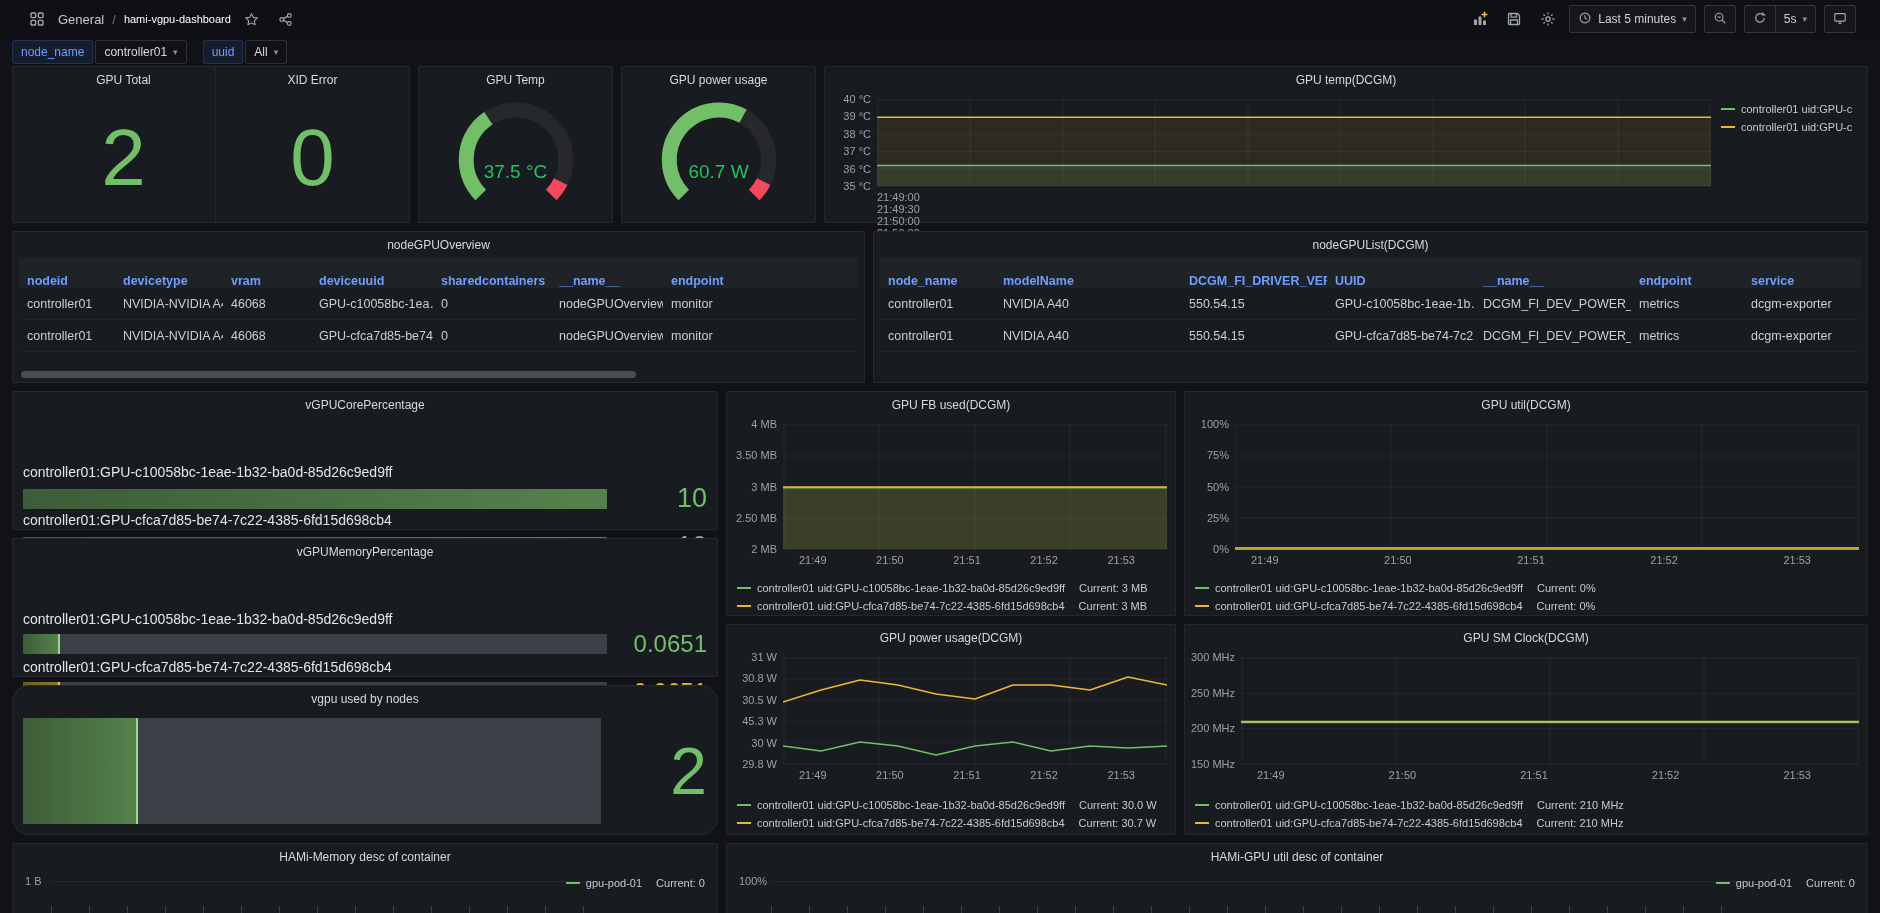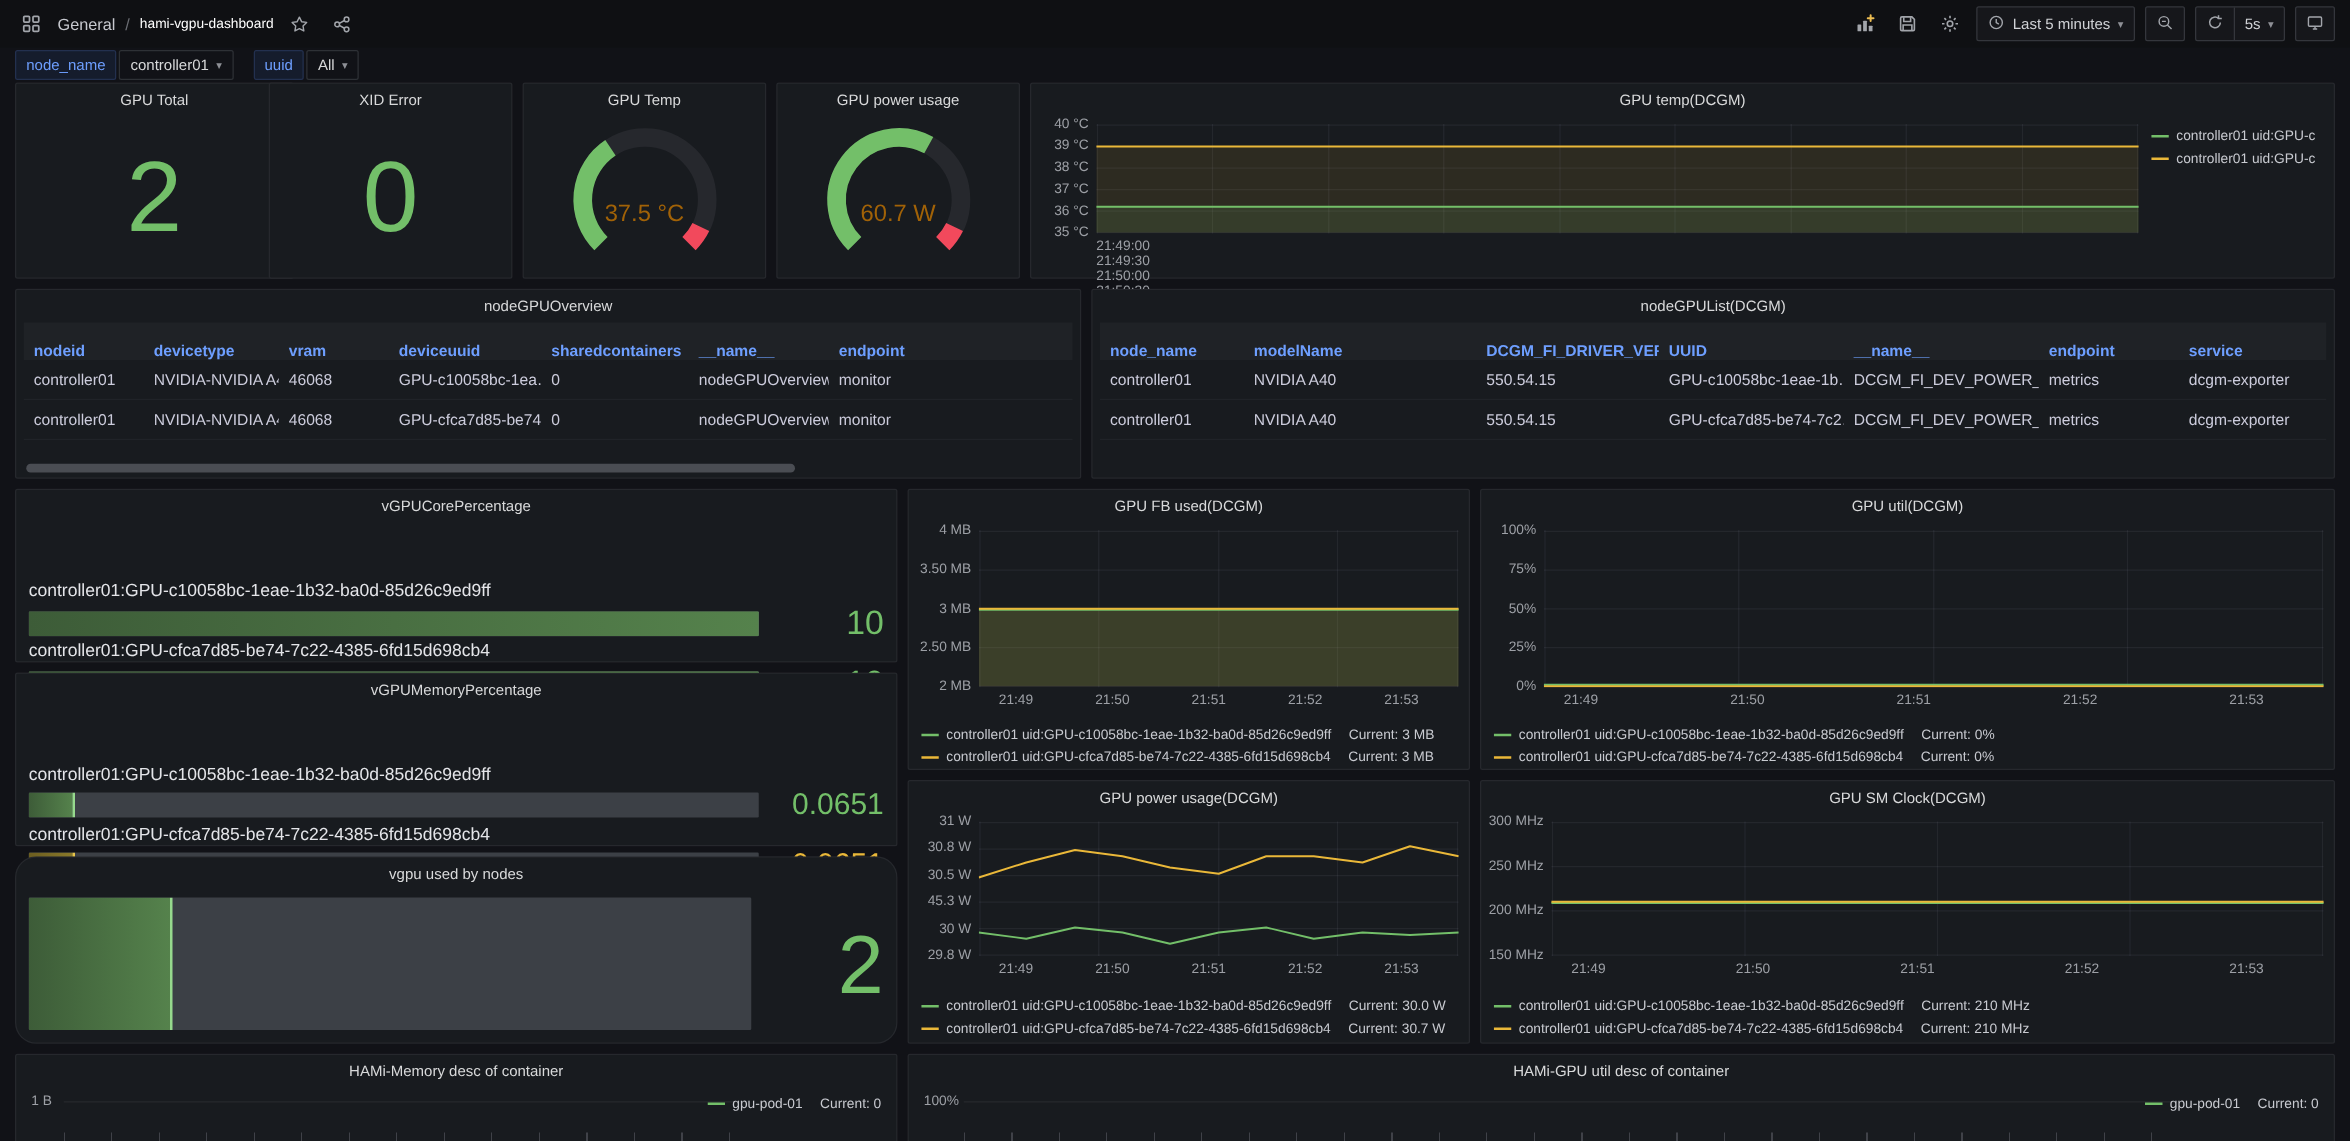--- a/index.html
+++ b/index.html
@@ -1,21 +1,21 @@
 <!DOCTYPE html>
 <html><head>
 <meta charset="utf-8">
 <style>
   html,body { margin:0; padding:0; background:#0e0f13; }
   .screen { position:relative; width:1880px; height:913px; overflow:hidden;
             background:#111217; font-family:"Liberation Sans", sans-serif; color:#ccccdc; }
 
   
   .topnav { position:absolute; top:0; left:0; right:0; height:38px; background:#0f1013;
-            display:flex; align-items:center; justify-content:space-between; padding:0 12px; box-sizing:border-box; }
+            display:flex; align-items:center; justify-content:space-between; padding:0 24px; box-sizing:border-box; }
   .nav-left, .nav-right { display:flex; align-items:center; gap:8px; }
   .crumb-section { font-size:13px; color:#c7c9cf; }
   .crumb-sep { font-size:13px; color:#6c6f75; }
   .crumb-title { font-size:11px; color:#ffffff; font-weight:500; }
   .icon-btn { width:26px; height:24px; display:flex; align-items:center; justify-content:center;
               border-radius:2px; cursor:pointer; }
   .tool-btn { height:26px; border:1px solid #34363c; background:#16171b; border-radius:2px;
               display:flex; align-items:center; gap:6px; padding:0 8px; font-size:12px; color:#d0d2d6; cursor:pointer; }
   .tool-divider { width:1px; align-self:stretch; background:#34363c; margin:0 2px; }
   .caret { font-size:9px; color:#8e9096; }
@@ -32,21 +32,21 @@
   .panel { position:absolute; background:#181b1f; border:1px solid rgba(204,204,220,0.08);
            border-radius:2px; box-sizing:border-box; }
   .panel-title { height:26px; display:flex; align-items:center; justify-content:center;
                  font-size:12px; color:#d8d9da; font-weight:500; cursor:pointer; white-space:nowrap; overflow:hidden; }
 
   
   .stat-value { position:absolute; top:26px; bottom:0; left:0; right:0; display:flex;
                 align-items:center; justify-content:center; font-size:80px; font-weight:500; color:#73bf69; }
   .gauge-wrap { position:absolute; top:28px; left:0; right:0; display:flex; justify-content:center; }
   .gauge-value { position:absolute; top:94px; left:0; right:0; text-align:center;
-                 font-size:19px; font-weight:500; color:#a16207; }
+                 font-size:19px; font-weight:500; color:#22c55e; }
 
   
   .tbl { position:absolute; top:26px; left:6px; right:6px; }
   .tbl-head { display:flex; height:30px; align-items:flex-end; background:rgba(255,255,255,0.03); }
   .th { font-size:12.5px; color:#6e9fff; font-weight:600; padding:0 8px; box-sizing:border-box;
         overflow:hidden; white-space:nowrap; flex-shrink:0; cursor:pointer; }
   .tr { display:flex; height:31px; align-items:center; border-bottom:1px solid rgba(204,204,220,0.05); }
   .td { font-size:12.5px; color:#ccccdc; padding:0 8px; box-sizing:border-box;
         overflow:hidden; white-space:nowrap; flex-shrink:0; }
   .hscroll-thumb { position:absolute; bottom:4px; left:8px; height:7px; width:615px;

